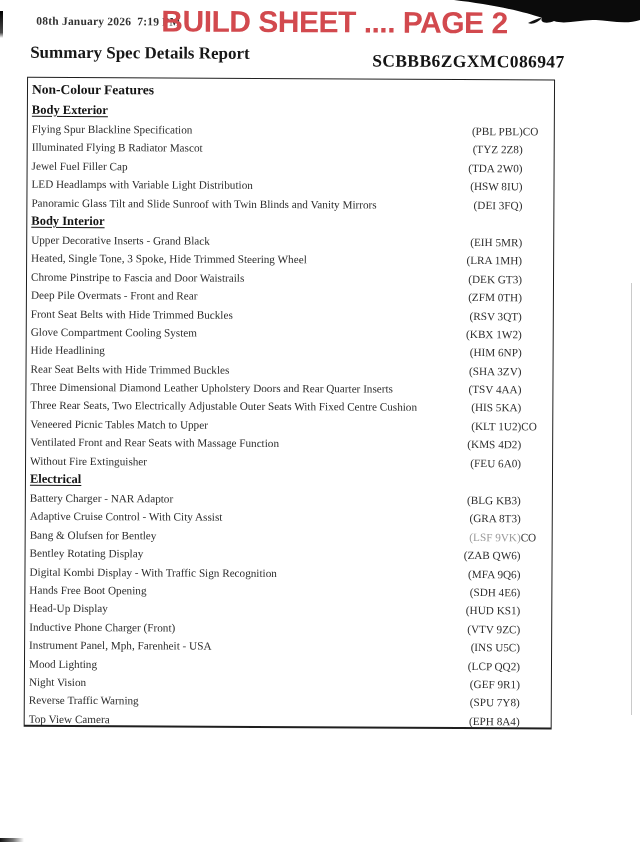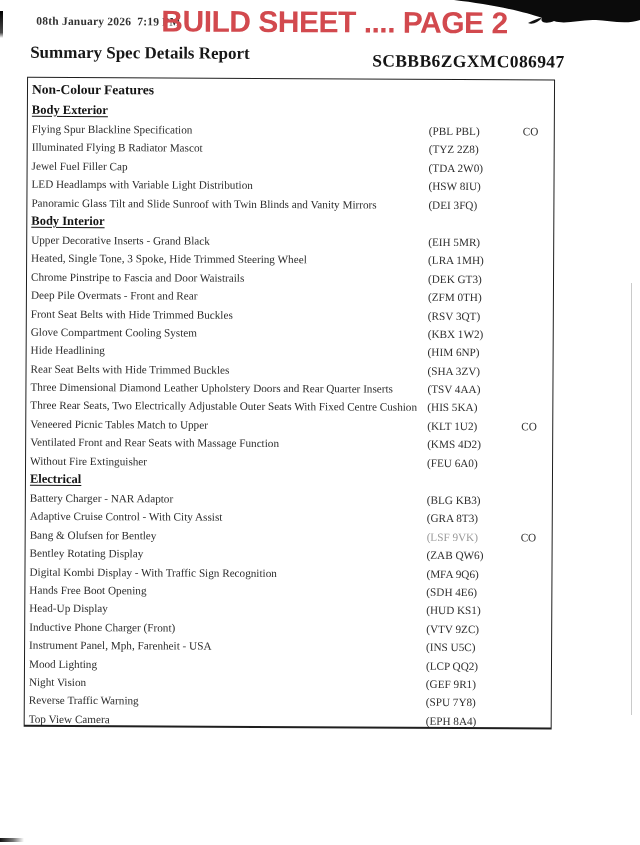--- a/index.html
+++ b/index.html
@@ -51,21 +51,21 @@
     height:19px; line-height:18px;
     text-decoration:underline;
     text-underline-offset:2px;
   }
   .feature-row {
     display:flex; align-items:baseline;
     height:18.4px; line-height:18.4px;
     font-size:11.2px; color:#2c2c2c;
   }
   .feature-name { width:397px; white-space:nowrap; overflow:visible; }
-  .feature-code { width:94px; white-space:nowrap; color:#2e2e2e; }
+  .feature-code { width:94px; white-space:nowrap; color:#2e2e2e;text-align:right; }
   .feature-code.faded { color:#9a9a9a;font-family:Liberation Serif, serif; }
   .feature-flag { white-space:nowrap; color:#2e2e2e; }
 
   
   .artifact-topright { position:absolute; left:438px; top:0; }
   .artifact-leftmark {
     position:absolute; left:0; top:11px; width:3px; height:27px;
     background:linear-gradient(to bottom,#000000,#4a4a4a 80%, rgba(255,255,255,0));
   }
   .artifact-bottomsmudge {

